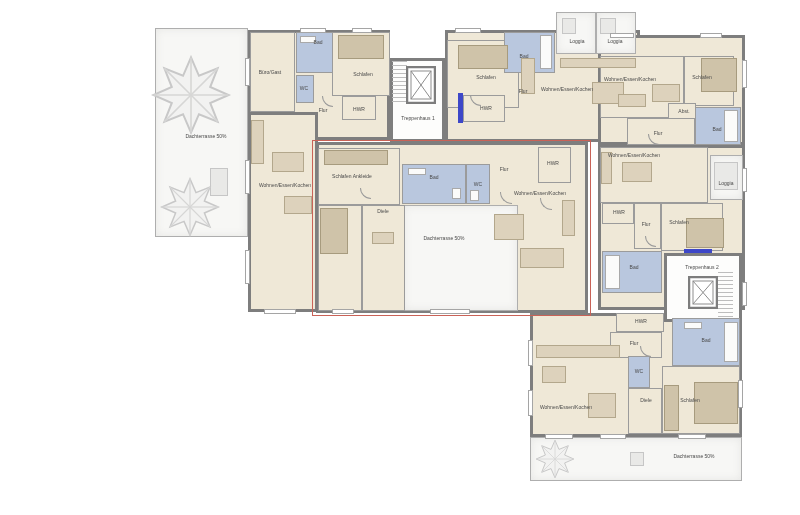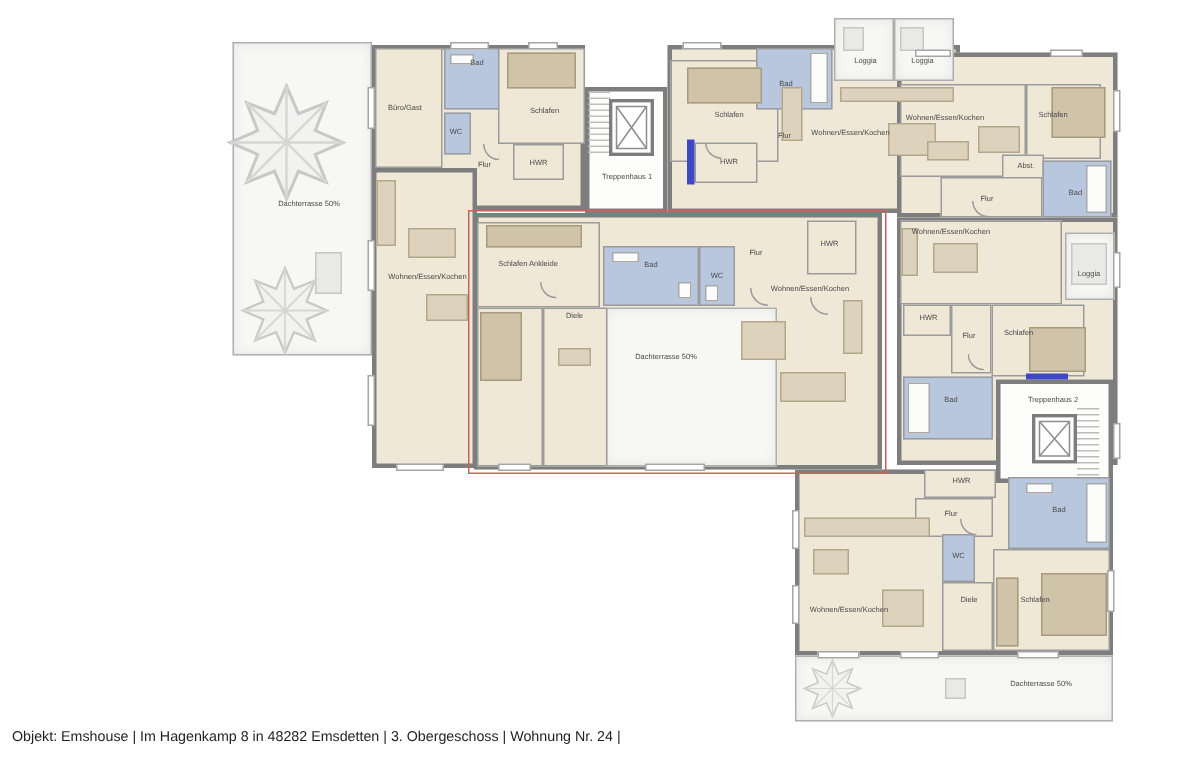--- a/index.html
+++ b/index.html
@@ -258,14 +258,13 @@
       <div class="lbl" style="left: 641px; top: 321px; width: auto; height: auto;">HWR</div>
       <div class="lbl" style="left: 634px; top: 343px; width: auto; height: auto;">Flur</div>
       <div class="lbl" style="left: 706px; top: 340px; width: auto; height: auto;">Bad</div>
       <div class="lbl" style="left: 639px; top: 371px; width: auto; height: auto;">WC</div>
       <div class="lbl" style="left: 646px; top: 400px; width: auto; height: auto;">Diele</div>
       <div class="lbl" style="left: 690px; top: 400px; width: auto; height: auto;">Schlafen</div>
       <div class="lbl" style="left: 566px; top: 407px; width: auto; height: auto;">Wohnen/Essen/Kochen</div>
       <div class="lbl" style="left: 694px; top: 456px; width: auto; height: auto;">Dachterrasse 50%</div>
       <div class="highlight" style="left: 312px; top: 140px; width: 277px; height: 174px;"></div>
     </div>
-  <div id="footer">Objekt: Emshouse | Im Hagenkamp 8 in 48282 Emsdetten | 3. Obergeschoss | Wohnung Nr. 24 |</div>
 </div>
 
 </body></html>

